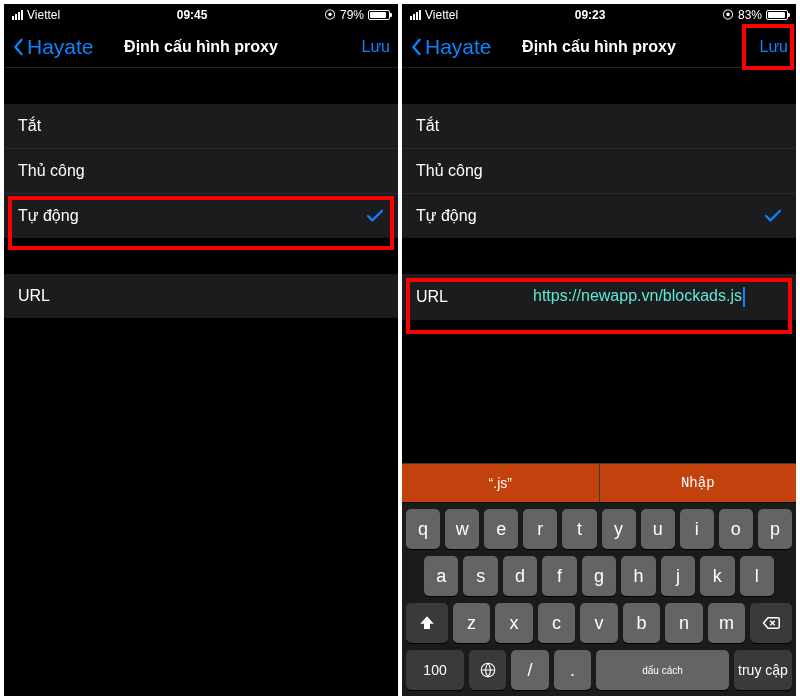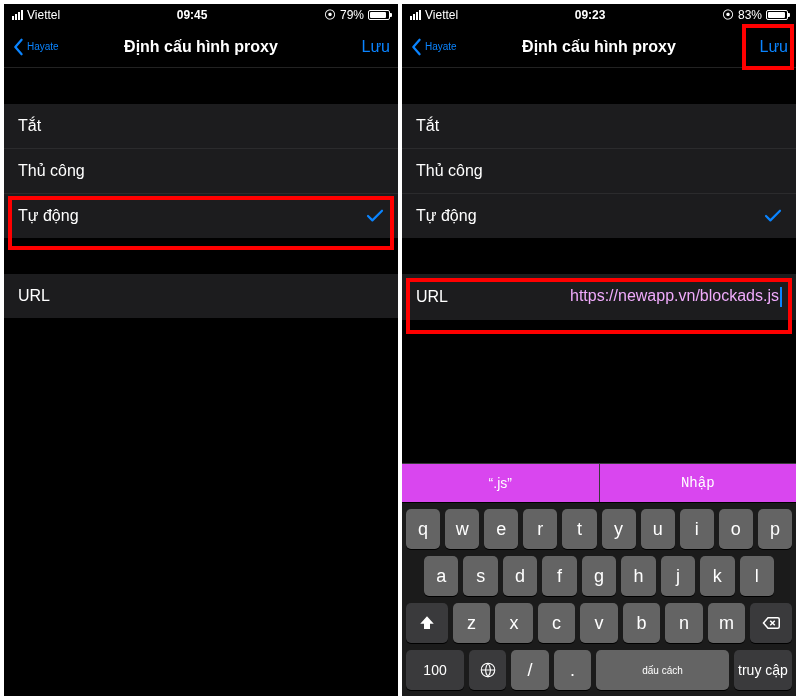--- a/index.html
+++ b/index.html
@@ -48,21 +48,21 @@
   .nav{
     height:42px;
     background:#000;
     display:flex;
     align-items:center;
     color:#fff;
     position:relative;
     padding:0 8px;
     border-bottom:1px solid #222;
   }
-  .nav .back{color:#0a84ff;display:flex;align-items:center;font-size:10px;}
+  .nav .back{color:#0a84ff;display:flex;align-items:center;font-size:21px;}
   .nav .back svg{width:12px;height:18px;margin-right:3px;}
   .nav .title{position:absolute;left:0;right:0;text-align:center;font-size:16px;font-weight:600;pointer-events:none;}
   .nav .save{margin-left:auto;color:#0a84ff;font-size:16px;}
   
   .content{flex:1;background:#000;overflow:hidden;position:relative;}
   .group{margin-top:36px;}
   .row{
     background:#1c1c1e;
     color:#ffffff;
     font-size:16px;
@@ -73,42 +73,42 @@
     position:relative;
   }
   .row:last-child{border-bottom:none;}
   .check{margin-left:auto;color:#0a84ff;}
   .check svg{width:18px;height:14px;display:block;}
   .urlrow{
     background:#1c1c1e;color:#fff;font-size:16px;
     padding:13px 14px;margin-top:36px;display:flex;align-items:center;
   }
   .urlrow .lbl{width:80px;color:#fff;}
-  .urlrow .val{flex:1;text-align:right;color:#f0abfc;white-space:nowrap;overflow:hidden;}
+  .urlrow .val{flex:1;text-align:center;color:#5eead4;white-space:nowrap;overflow:hidden;}
   .caret{width:2px;height:20px;background:#0a84ff;display:inline-block;vertical-align:middle;margin-left:1px;}
   
   .hl{position:absolute;border:4px solid #ff0000;pointer-events:none;z-index:40;}
   
   .kbd{
     background:#1b1b1b;
     padding:6px 4px 4px 4px;
   }
   .krow{display:flex;gap:5px;margin-bottom:7px;justify-content:center;}
   .key{
     background:#646464;color:#fff;border-radius:5px;
     height:40px;flex:1;display:flex;align-items:center;justify-content:center;
     font-size:18px;box-shadow:0 1px 0 #000;
   }
   .key.dark{background:#3a3a3c;}
   .key.sm{font-size:14px;}
   .key.wide{flex:1.4;}
   .key.space{flex:3.2;font-size:10px;}
   .key svg{width:18px;height:18px;fill:#fff;}
   .shortcuts{
-    display:flex;background:#d946ef;height:40px;align-items:stretch;
+    display:flex;background:#c2410c;height:40px;align-items:stretch;
     border-top:1px solid #3a3a3c;border-bottom:1px solid #000;
   }
   .shortcuts .sc{flex:1;color:#fff;font-size:14px;display:flex;align-items:center;justify-content:center;border-right:1px solid #3a3a3c;}
   .shortcuts .sc:last-child{border-right:none;font-family:Liberation Mono, monospace;}
 </style>
 </head>
 <body>
 
 <div class="stage">
 

